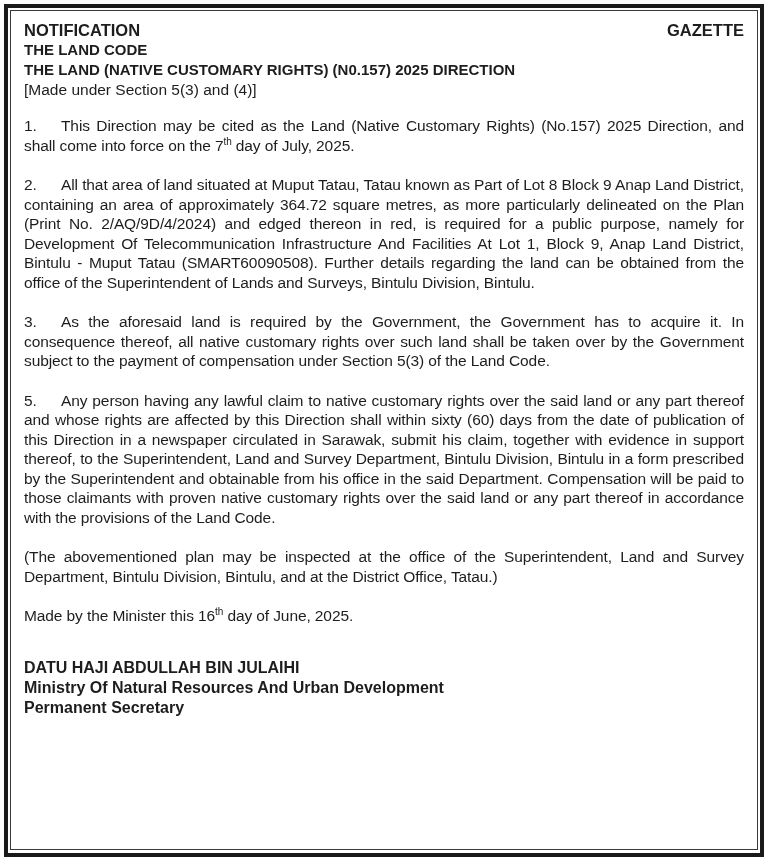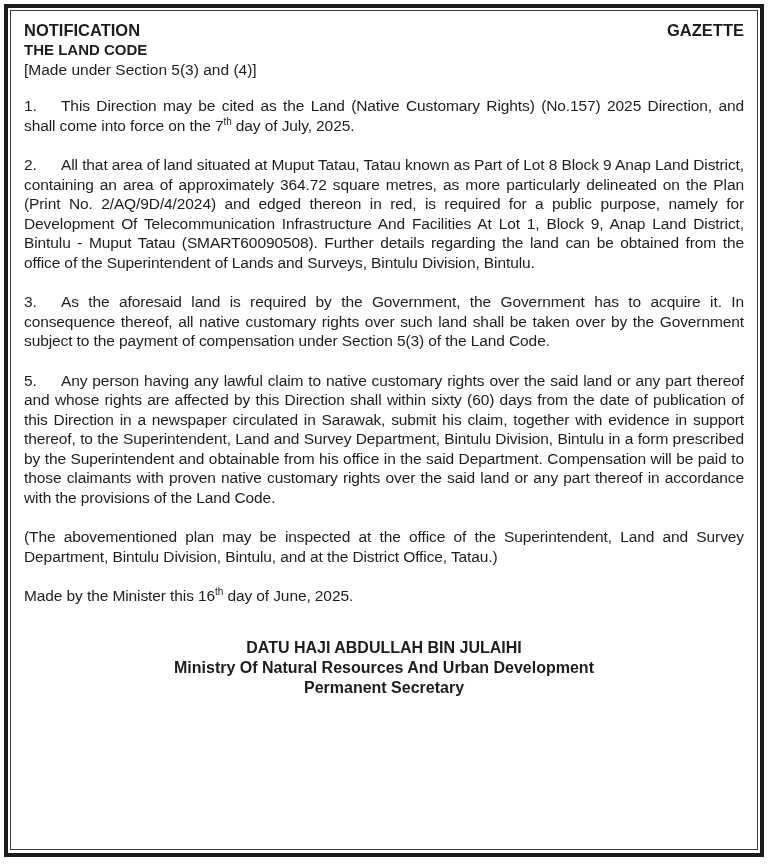--- a/index.html
+++ b/index.html
@@ -62,38 +62,38 @@
   }
   sup {
     font-size: 10px;
     line-height: 0;
   }
   p.centered {
     margin-bottom: 20px;
   }
   .signature {
     margin-top: 32px;
-    text-align: center;
     font-weight: bold;
     font-size: 16px;
     line-height: 20px;
   }
 </style>
 </head>
 <body>
 
 <div class="frame">
   <div class="inner">
 
     <div class="header-row">
       <span>NOTIFICATION</span>
       <span>GAZETTE</span>
     </div>
 
     <div class="title">THE LAND CODE</div>
+    <div class="title">THE LAND (NATIVE CUSTOMARY RIGHTS) (N0.157) 2025 DIRECTION</div>
     <div class="subtitle">[Made under Section 5(3) and (4)]</div>
 
 
     <p class="num-para">
       <span class="num">1.</span><span>This Direction may be cited as the Land (Native Customary Rights) (No.157) 2025 Direction, and shall come into force on the 7</span><sup>th</sup><span> day of July, 2025.</span>
     </p>
 
     <p class="num-para">
       <span class="num">2.</span><span>All that area of land situated at Muput Tatau, Tatau known as Part of Lot 8 Block 9 Anap Land District, containing an area of approximately 364.72 square metres, as more particularly delineated on the Plan (Print No. 2/AQ/9D/4/2024) and edged thereon in red, is required for a public purpose, namely for Development Of Telecommunication Infrastructure And Facilities At Lot 1, Block 9, Anap Land District, Bintulu - Muput Tatau (SMART60090508). Further details regarding the land can be obtained from the office of the Superintendent of Lands and Surveys, Bintulu Division, Bintulu.</span>
     </p>

